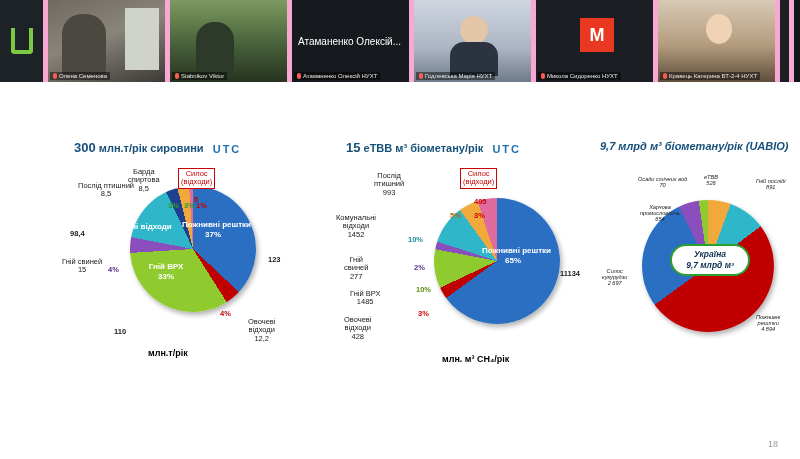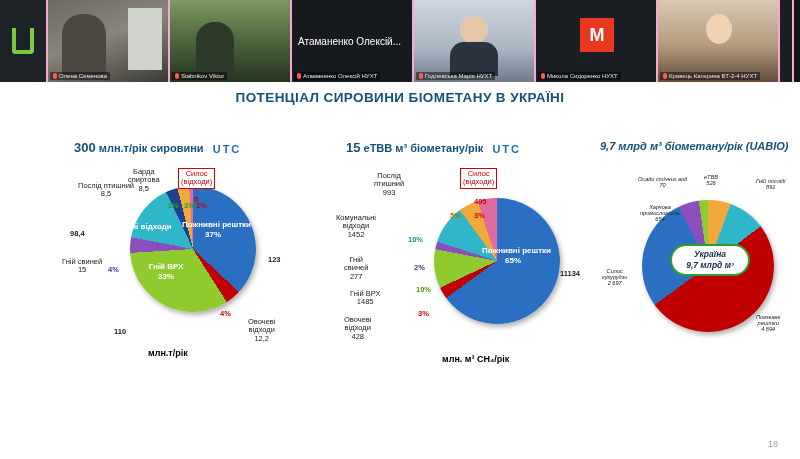--- a/index.html
+++ b/index.html
@@ -14,21 +14,21 @@
 
   
   .vc-strip {
     position: absolute; top:0; left:0; width:800px; height:82px;
     background:#111418;
     display:flex;
   }
   .vc-tile {
     position: relative;
     height:82px;
-    border-right:2px solid #f9a8d4;
+    border-right:5px solid #f9a8d4;
     overflow:hidden;
     flex: 0 0 auto;
   }
   .vc-name {
     position:absolute; left:2px; bottom:2px;
     font-size:6px; color:#e8e8e8;
     background:rgba(0,0,0,0.45);
     padding:1px 3px;
     white-space:nowrap;
     max-width:96%;
@@ -159,21 +159,20 @@
       <span class="mic"></span>
       <span>Кравець Катерина БТ-2-4 НУХТ</span>
     </div>
   </div>
 
   <div class="vc-tile edge-tile"></div>
 </div>
 
 <div class="slide">
 
-  <div class="slide-title">ПОТЕНЦІАЛ СИРОВИНИ БІОМЕТАНУ В УКРАЇНІ</div>
 
   <div class="panel" style="left:22px; top:58px; width:250px; height:290px;">
 
     <div class="panel-heading" style="position:absolute;left:12px;top:0;">
       <span class="num">300</span>
       <span>млн.т/рік  сировини</span>
       <span class="utc">UTC</span>
     </div>
 
     <div class="pie-wrap" style="position:absolute;left:0;top:18px;width:250px;height:250px;">

